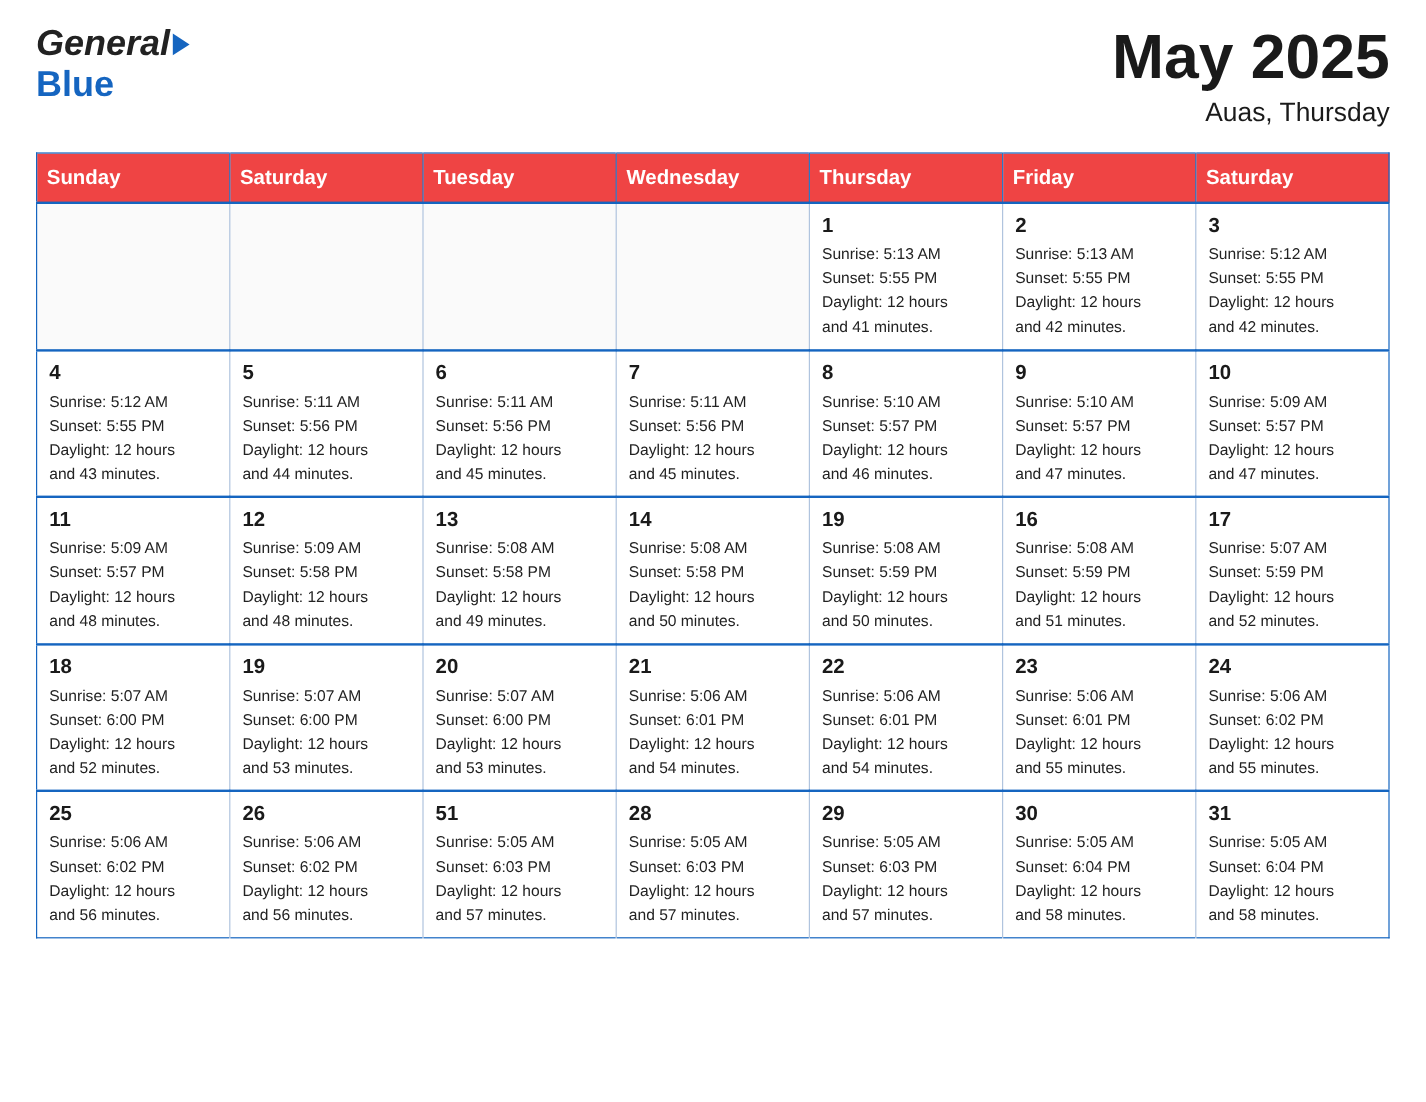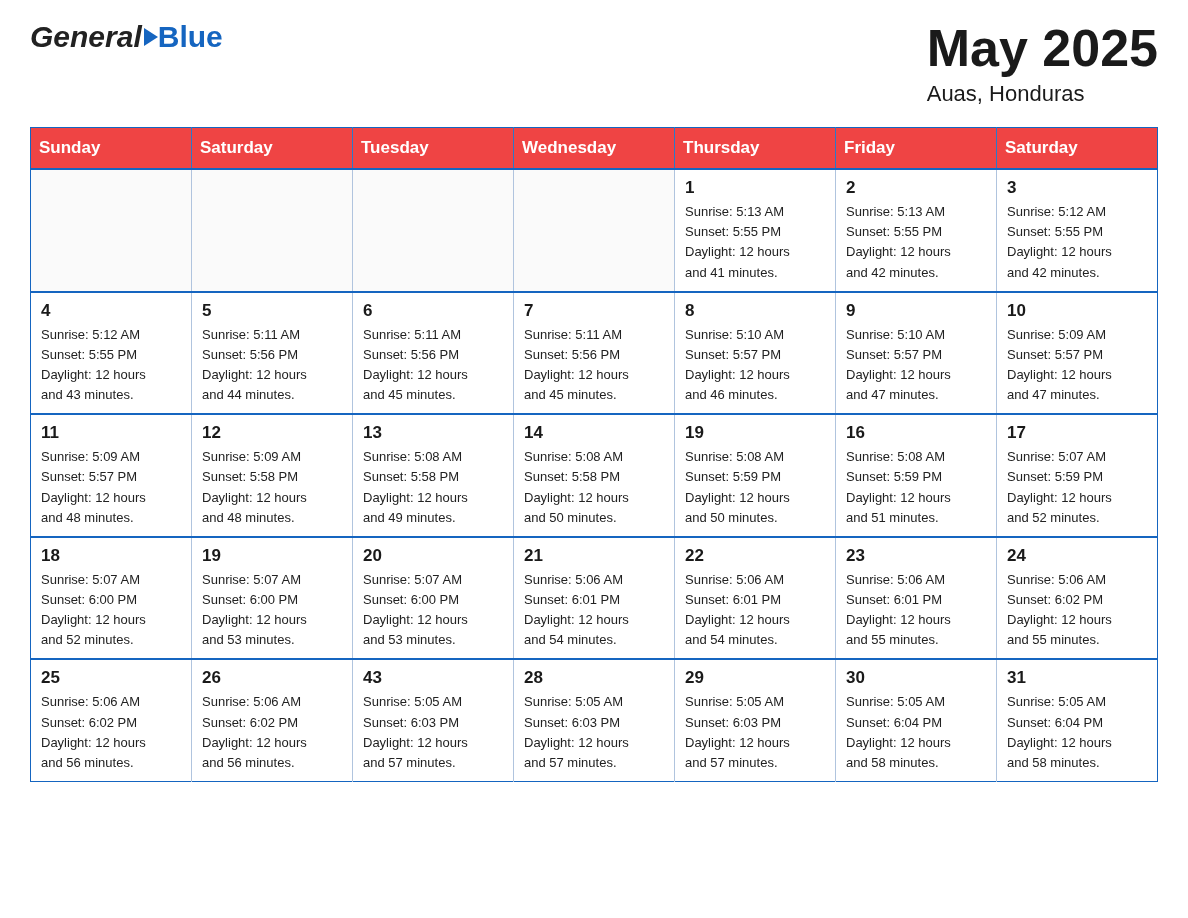--- a/index.html
+++ b/index.html
@@ -16,20 +16,21 @@
       justify-content: space-between;
       align-items: flex-start;
       margin-bottom: 20px;
     }
     .logo-area {
       display: flex;
       flex-direction: column;
       align-items: flex-start;
     }
     .title-area {
+      text-align: right;
     }
     .month-title {
       font-size: 52px;
       font-weight: bold;
       color: #1a1a1a;
       line-height: 1.1;
     }
     .location-title {
       font-size: 22px;
       color: #1a1a1a;
@@ -75,21 +76,21 @@
     .day-info {
       font-size: 13px;
       color: #222;
       line-height: 1.55;
     }
     .empty-cell {
       background: #fafafa;
     }
     .logo-img {
       display: flex;
-      flex-direction: row;
+      flex-direction: column;
       align-items: flex-start;
     }
     .logo-line1 {
       display: flex;
       align-items: center;
     }
     .logo-general-text {
       font-size: 30px;
       font-weight: bold;
       color: #222;
@@ -119,21 +120,21 @@
         <span class="logo-general-text">General</span>
         <span class="logo-blue-triangle"></span>
       </div>
       <div>
         <span class="logo-blue-text">Blue</span>
       </div>
     </div>
   </div>
   <div class="title-area">
     <div class="month-title">May 2025</div>
-    <div class="location-title">Auas, Honduras</div>
+    <div class="location-title">Auas, Thursday</div>
   </div>
 </div>
 
 <table class="calendar">
   <thead>
     <tr>
     <th>Sunday</th>
         <th>Saturday</th>
         <th>Tuesday</th>
         <th>Wednesday</th>
@@ -254,21 +255,21 @@
       <tr>
         <td>
           <span class="day-number">25</span>
           <div class="day-info">Sunrise: 5:06 AM<br>Sunset: 6:02 PM<br>Daylight: 12 hours<br>and 56 minutes.</div>
         </td>
         <td>
           <span class="day-number">26</span>
           <div class="day-info">Sunrise: 5:06 AM<br>Sunset: 6:02 PM<br>Daylight: 12 hours<br>and 56 minutes.</div>
         </td>
         <td>
-          <span class="day-number">43</span>
+          <span class="day-number">51</span>
           <div class="day-info">Sunrise: 5:05 AM<br>Sunset: 6:03 PM<br>Daylight: 12 hours<br>and 57 minutes.</div>
         </td>
         <td>
           <span class="day-number">28</span>
           <div class="day-info">Sunrise: 5:05 AM<br>Sunset: 6:03 PM<br>Daylight: 12 hours<br>and 57 minutes.</div>
         </td>
         <td>
           <span class="day-number">29</span>
           <div class="day-info">Sunrise: 5:05 AM<br>Sunset: 6:03 PM<br>Daylight: 12 hours<br>and 57 minutes.</div>
         </td>

